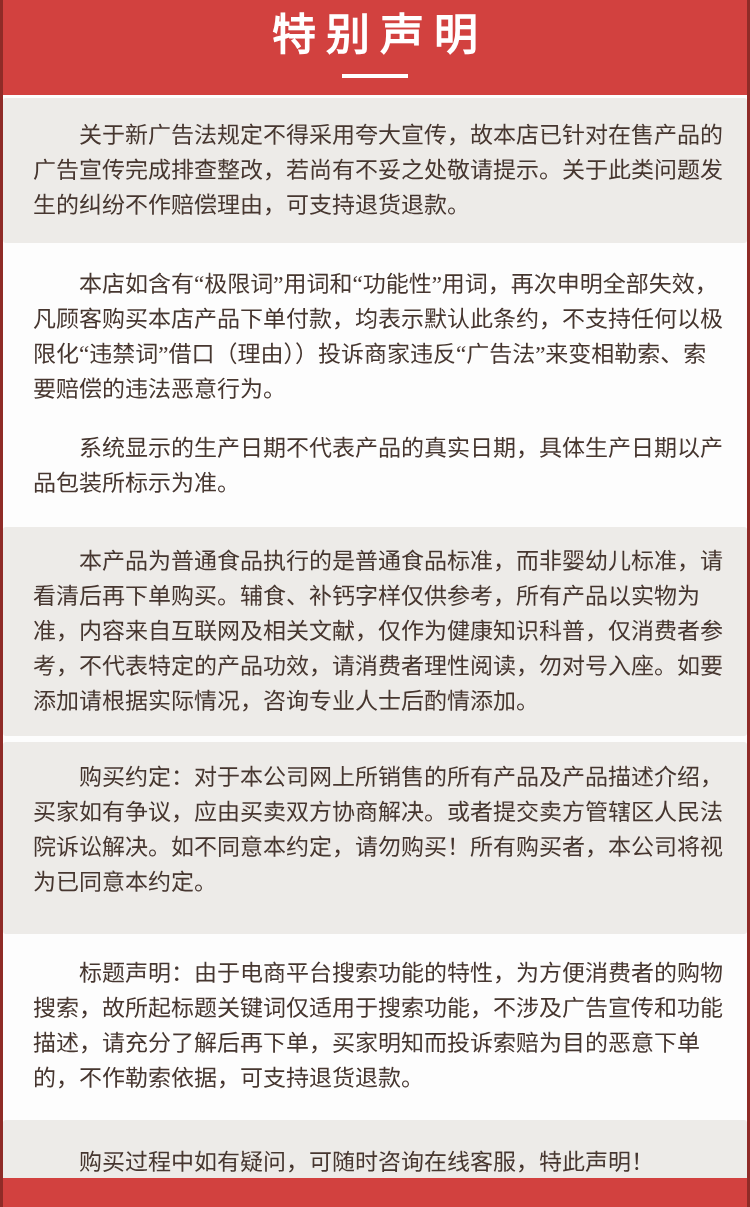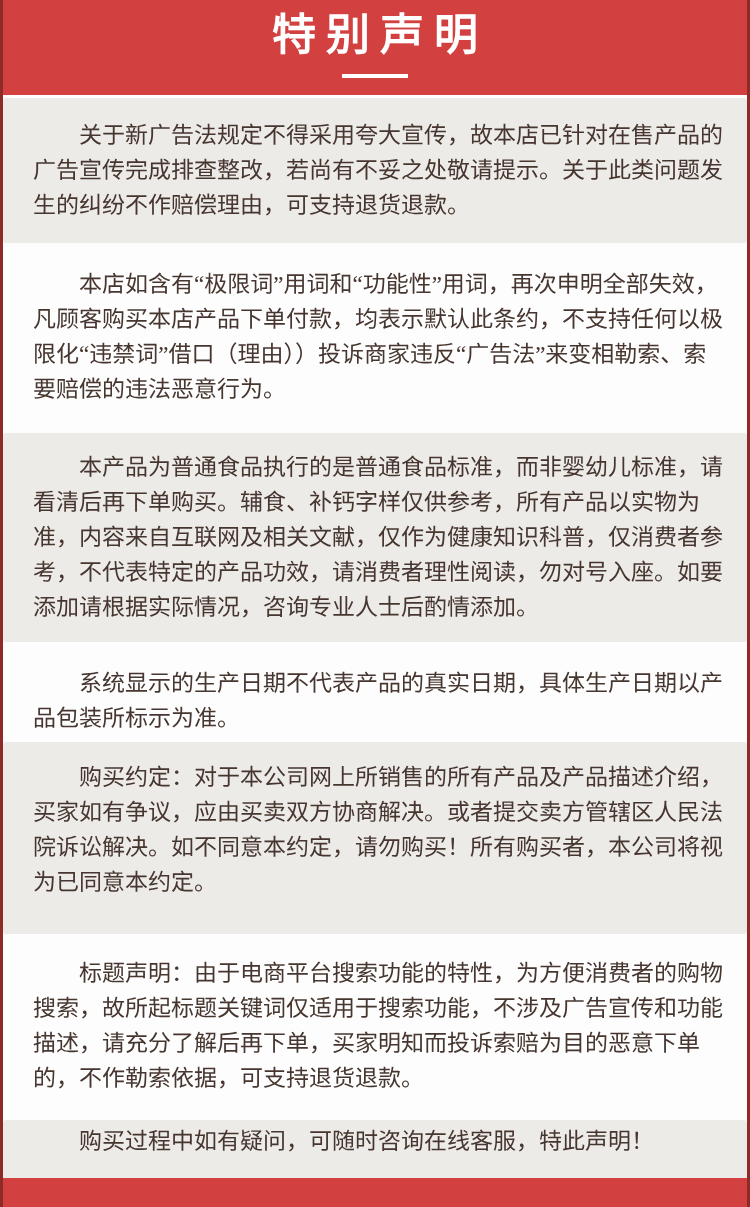--- a/index.html
+++ b/index.html
@@ -73,21 +73,21 @@
   .sec.gray {
     background: var(--block-gray, #edebe8);
     border-radius: 3px;
   }
   .sec-1 { margin-top: 3px;  height: 145px; padding-top: 20px; }
   .sec-2 { margin-top: 24px; height: 140px; }
   .sec-3 { margin-top: 26px; height: 209px; padding-top: 17px; }
   .sec-4 { margin-top: 24px; height: 70px; }
   .sec-5 { margin-top: 6px;  height: 192px; padding-top: 18px; }
   .sec-6 { margin-top: 22px; height: 140px; }
-  .sec-7 { margin-top: 24px; height: 62px;  padding-top: 4px; }
+  .sec-7 { margin-top: 24px; height: 62px;  padding-top: 25px; }
 
   
   .footer-band {
     position: absolute;
     left: 0; right: 0; bottom: 0;
     height: 29px;
     background: var(--band-red, #d2413f);
     z-index: 4;
   }
 </style>
@@ -105,26 +105,26 @@
   </div>
 
   <div class="sec gray sec-1">
     <p>关于新广告法规定不得采用夸大宣传，故本店已针对在售产品的广告宣传完成排查整改，若尚有不妥之处敬请提示。关于此类问题发生的纠纷不作赔偿理由，可支持退货退款。</p>
   </div>
 
   <div class="sec sec-2">
     <p>本店如含有“极限词”用词和“功能性”用词，再次申明全部失效，凡顾客购买本店产品下单付款，均表示默认此条约，不支持任何以极限化“违禁词”借口（理由））投诉商家违反“广告法”来变相勒索、索要赔偿的违法恶意行为。</p>
   </div>
 
+  <div class="sec sec-4">
+    <p>系统显示的生产日期不代表产品的真实日期，具体生产日期以产品包装所标示为准。</p>
+  </div>
+
   <div class="sec gray sec-3">
     <p>本产品为普通食品执行的是普通食品标准，而非婴幼儿标准，请看清后再下单购买。辅食、补钙字样仅供参考，所有产品以实物为准，内容来自互联网及相关文献，仅作为健康知识科普，仅消费者参考，不代表特定的产品功效，请消费者理性阅读，勿对号入座。如要添加请根据实际情况，咨询专业人士后酌情添加。</p>
-  </div>
-
-  <div class="sec sec-4">
-    <p>系统显示的生产日期不代表产品的真实日期，具体生产日期以产品包装所标示为准。</p>
   </div>
 
   <div class="sec gray sec-5">
     <p>购买约定：对于本公司网上所销售的所有产品及产品描述介绍，买家如有争议，应由买卖双方协商解决。或者提交卖方管辖区人民法院诉讼解决。如不同意本约定，请勿购买！所有购买者，本公司将视为已同意本约定。</p>
   </div>
 
   <div class="sec sec-6">
     <p>标题声明：由于电商平台搜索功能的特性，为方便消费者的购物搜索，故所起标题关键词仅适用于搜索功能，不涉及广告宣传和功能描述，请充分了解后再下单，买家明知而投诉索赔为目的恶意下单的，不作勒索依据，可支持退货退款。</p>
   </div>
 

